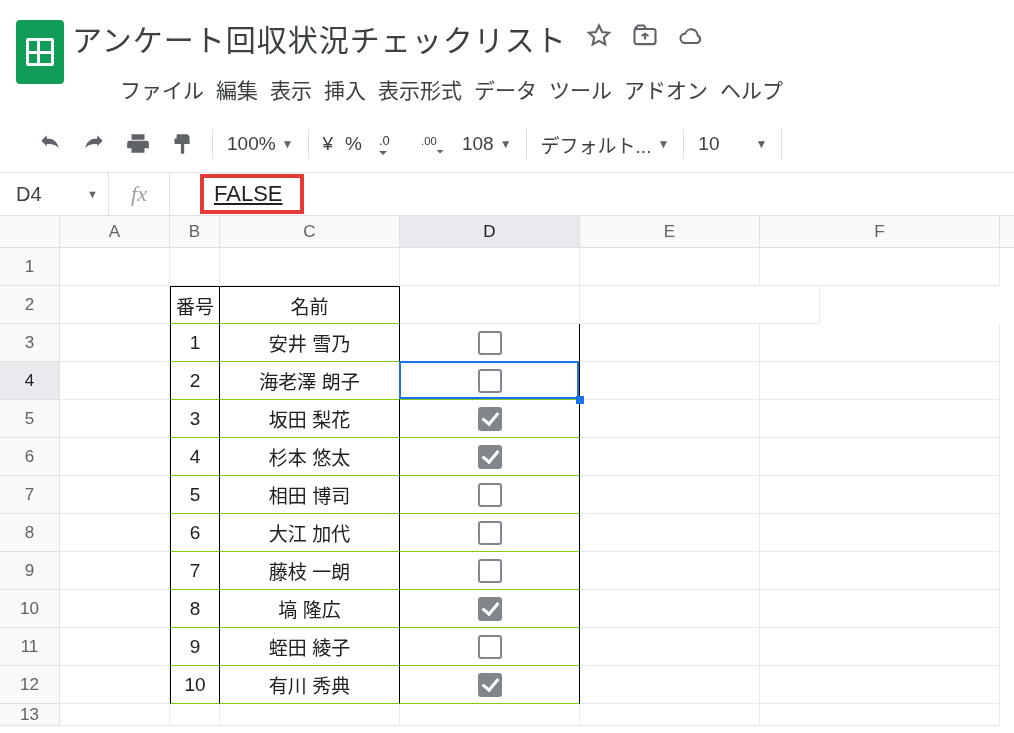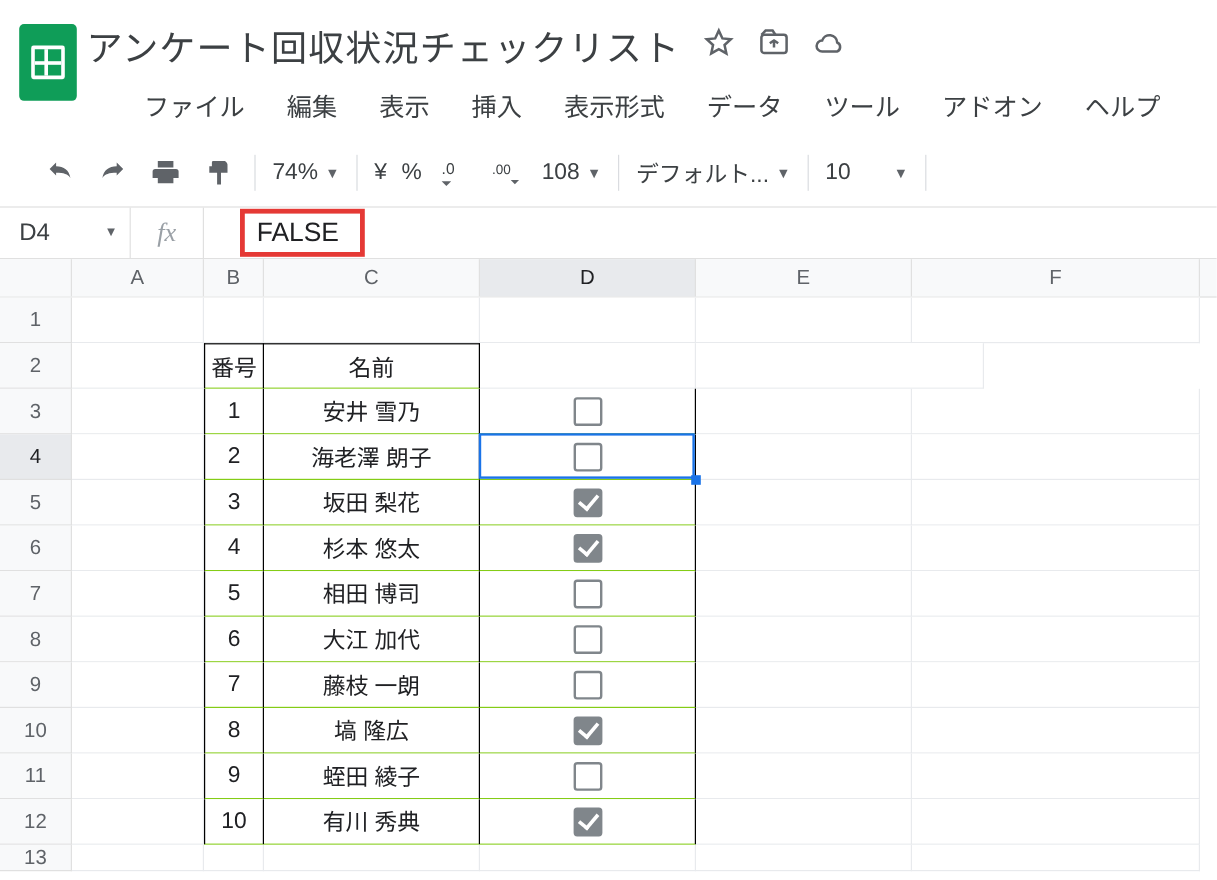--- a/index.html
+++ b/index.html
@@ -74,21 +74,21 @@
   .title-icons {
     display: flex;
     align-items: center;
     gap: 18px;
     color: #5f6368;
   }
   .title-icons svg { width: 28px; height: 28px; fill: none; stroke: #5f6368; stroke-width: 1.8; }
   
   .menubar {
     display: flex;
-    gap: 35px;
+    gap: 12px;
     font-size: 21px;
     color: #3c4043;
     padding: 14px 0 12px 48px;
   }
   .menubar > div { cursor: default; }
   
   .toolbar {
     display: flex;
     align-items: center;
     gap: 0;
@@ -151,20 +151,21 @@
     font-family: Georgia, serif;
     font-size: 22px;
     color: #9aa0a6;
   }
   .fxval-wrap {
     flex: 1;
     height: 100%;
     display: flex;
     align-items: center;
     padding-left: 30px;
+    text-decoration: underline;
   }
   .fxval-box {
     border: 4px solid #e53935;
     padding: 3px 18px 3px 10px;
     font-size: 22px;
     font-family: Arial, sans-serif;
     color: #202124;
   }
   
   .sheet {
@@ -329,21 +330,21 @@
     </div>
     <div class="tb-btn">
       <svg viewBox="0 0 24 24">
           <path d="M17 3h-9a1 1 0 0 0-1 1v3H5v5h6v9h3v-9h5V7a4 4 0 0 0-2-4z" fill="#5f6368"></path>
         </svg>
     </div>
   </div>
   <div class="tb-sep"></div>
   <div class="tb-group">
     <div class="tb-text">
-      <span>74%</span>
+      <span>100%</span>
         <span class="caret">▼</span>
     </div>
   </div>
   <div class="tb-sep"></div>
   <div class="tb-group">
     <div class="fmt">¥</div>
     <div class="fmt">%</div>
     <div class="tb-btn">
       <svg viewBox="0 0 26 26">
           <text x="2" y="14" font-size="13" fill="#3c4043">.0</text>

